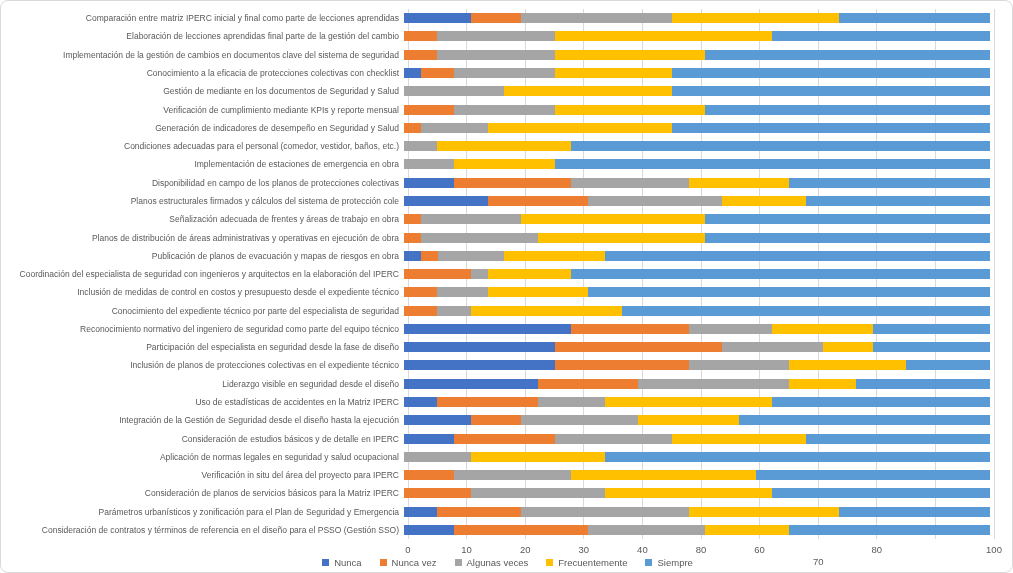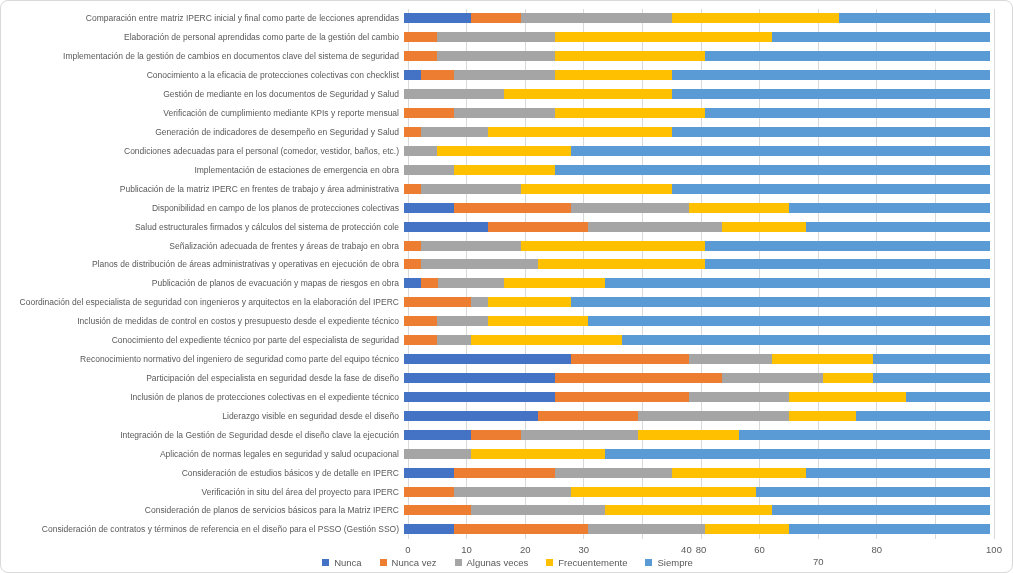--- a/index.html
+++ b/index.html
@@ -55,21 +55,21 @@
         <div class="track">
           <div class="seg" title="Nunca: 11.43%" style="width: 11.43%; background: rgb(68, 114, 196);"></div>
           <div class="seg" title="Rara vez: 8.57%" style="width: 8.57%; background: rgb(237, 125, 49);"></div>
           <div class="seg" title="Algunas veces: 25.71%" style="width: 25.71%; background: rgb(165, 165, 165);"></div>
           <div class="seg" title="Frecuentemente: 28.57%" style="width: 28.57%; background: rgb(255, 192, 0);"></div>
           <div class="seg" title="Siempre: 25.71%" style="width: 25.71%; background: rgb(91, 155, 213);"></div>
         </div>
       </div>
       <div class="row">
         <div class="label-cell">
-          <span>Elaboración de personal aprendidas como parte de la gestión del cambio</span>
+          <span>Elaboración de lecciones aprendidas final parte de la gestión del cambio</span>
         </div>
         <div class="track">
           <div class="seg" title="Rara vez: 5.71%" style="width: 5.71%; background: rgb(237, 125, 49);"></div>
           <div class="seg" title="Algunas veces: 20%" style="width: 20%; background: rgb(165, 165, 165);"></div>
           <div class="seg" title="Frecuentemente: 37.14%" style="width: 37.14%; background: rgb(255, 192, 0);"></div>
           <div class="seg" title="Siempre: 37.14%" style="width: 37.14%; background: rgb(91, 155, 213);"></div>
         </div>
       </div>
       <div class="row">
         <div class="label-cell">
@@ -141,44 +141,33 @@
           <span>Implementación de estaciones de emergencia en obra</span>
         </div>
         <div class="track">
           <div class="seg" title="Algunas veces: 8.57%" style="width: 8.57%; background: rgb(165, 165, 165);"></div>
           <div class="seg" title="Frecuentemente: 17.14%" style="width: 17.14%; background: rgb(255, 192, 0);"></div>
           <div class="seg" title="Siempre: 74.29%" style="width: 74.29%; background: rgb(91, 155, 213);"></div>
         </div>
       </div>
       <div class="row">
         <div class="label-cell">
-          <span>Publicación de la matriz IPERC en frentes de trabajo y área administrativa</span>
-        </div>
-        <div class="track">
-          <div class="seg" title="Rara vez: 2.86%" style="width: 2.86%; background: rgb(237, 125, 49);"></div>
-          <div class="seg" title="Algunas veces: 17.14%" style="width: 17.14%; background: rgb(165, 165, 165);"></div>
-          <div class="seg" title="Frecuentemente: 25.71%" style="width: 25.71%; background: rgb(255, 192, 0);"></div>
-          <div class="seg" title="Siempre: 54.29%" style="width: 54.29%; background: rgb(91, 155, 213);"></div>
-        </div>
-      </div>
-      <div class="row">
-        <div class="label-cell">
           <span>Disponibilidad en campo de los planos de protecciones colectivas</span>
         </div>
         <div class="track">
           <div class="seg" title="Nunca: 8.57%" style="width: 8.57%; background: rgb(68, 114, 196);"></div>
           <div class="seg" title="Rara vez: 20%" style="width: 20%; background: rgb(237, 125, 49);"></div>
           <div class="seg" title="Algunas veces: 20%" style="width: 20%; background: rgb(165, 165, 165);"></div>
           <div class="seg" title="Frecuentemente: 17.14%" style="width: 17.14%; background: rgb(255, 192, 0);"></div>
           <div class="seg" title="Siempre: 34.29%" style="width: 34.29%; background: rgb(91, 155, 213);"></div>
         </div>
       </div>
       <div class="row">
         <div class="label-cell">
-          <span>Salud estructurales firmados y cálculos del sistema de protección cole</span>
+          <span>Planos estructurales firmados y cálculos del sistema de protección cole</span>
         </div>
         <div class="track">
           <div class="seg" title="Nunca: 14.29%" style="width: 14.29%; background: rgb(68, 114, 196);"></div>
           <div class="seg" title="Rara vez: 17.14%" style="width: 17.14%; background: rgb(237, 125, 49);"></div>
           <div class="seg" title="Algunas veces: 22.86%" style="width: 22.86%; background: rgb(165, 165, 165);"></div>
           <div class="seg" title="Frecuentemente: 14.29%" style="width: 14.29%; background: rgb(255, 192, 0);"></div>
           <div class="seg" title="Siempre: 31.43%" style="width: 31.43%; background: rgb(91, 155, 213);"></div>
         </div>
       </div>
       <div class="row">
@@ -291,50 +280,62 @@
         <div class="track">
           <div class="seg" title="Nunca: 22.86%" style="width: 22.86%; background: rgb(68, 114, 196);"></div>
           <div class="seg" title="Rara vez: 17.14%" style="width: 17.14%; background: rgb(237, 125, 49);"></div>
           <div class="seg" title="Algunas veces: 25.71%" style="width: 25.71%; background: rgb(165, 165, 165);"></div>
           <div class="seg" title="Frecuentemente: 11.43%" style="width: 11.43%; background: rgb(255, 192, 0);"></div>
           <div class="seg" title="Siempre: 22.86%" style="width: 22.86%; background: rgb(91, 155, 213);"></div>
         </div>
       </div>
       <div class="row">
         <div class="label-cell">
-          <span>Integración de la Gestión de Seguridad desde el diseño clave la ejecución</span>
+          <span>Uso de estadísticas de accidentes en la Matriz IPERC</span>
+        </div>
+        <div class="track">
+          <div class="seg" title="Nunca: 5.71%" style="width: 5.71%; background: rgb(68, 114, 196);"></div>
+          <div class="seg" title="Rara vez: 17.14%" style="width: 17.14%; background: rgb(237, 125, 49);"></div>
+          <div class="seg" title="Algunas veces: 11.43%" style="width: 11.43%; background: rgb(165, 165, 165);"></div>
+          <div class="seg" title="Frecuentemente: 28.57%" style="width: 28.57%; background: rgb(255, 192, 0);"></div>
+          <div class="seg" title="Siempre: 37.14%" style="width: 37.14%; background: rgb(91, 155, 213);"></div>
+        </div>
+      </div>
+      <div class="row">
+        <div class="label-cell">
+          <span>Integración de la Gestión de Seguridad desde el diseño hasta la ejecución</span>
         </div>
         <div class="track">
           <div class="seg" title="Nunca: 11.43%" style="width: 11.43%; background: rgb(68, 114, 196);"></div>
           <div class="seg" title="Rara vez: 8.57%" style="width: 8.57%; background: rgb(237, 125, 49);"></div>
           <div class="seg" title="Algunas veces: 20%" style="width: 20%; background: rgb(165, 165, 165);"></div>
           <div class="seg" title="Frecuentemente: 17.14%" style="width: 17.14%; background: rgb(255, 192, 0);"></div>
           <div class="seg" title="Siempre: 42.86%" style="width: 42.86%; background: rgb(91, 155, 213);"></div>
+        </div>
+      </div>
+      <div class="row">
+        <div class="label-cell">
+          <span>Consideración de estudios básicos y de detalle en IPERC</span>
+        </div>
+        <div class="track">
+          <div class="seg" title="Nunca: 8.57%" style="width: 8.57%; background: rgb(68, 114, 196);"></div>
+          <div class="seg" title="Rara vez: 17.14%" style="width: 17.14%; background: rgb(237, 125, 49);"></div>
+          <div class="seg" title="Algunas veces: 20%" style="width: 20%; background: rgb(165, 165, 165);"></div>
+          <div class="seg" title="Frecuentemente: 22.86%" style="width: 22.86%; background: rgb(255, 192, 0);"></div>
+          <div class="seg" title="Siempre: 31.43%" style="width: 31.43%; background: rgb(91, 155, 213);"></div>
         </div>
       </div>
       <div class="row">
         <div class="label-cell">
           <span>Aplicación de normas legales en seguridad y salud ocupacional</span>
         </div>
         <div class="track">
           <div class="seg" title="Algunas veces: 11.43%" style="width: 11.43%; background: rgb(165, 165, 165);"></div>
           <div class="seg" title="Frecuentemente: 22.86%" style="width: 22.86%; background: rgb(255, 192, 0);"></div>
           <div class="seg" title="Siempre: 65.71%" style="width: 65.71%; background: rgb(91, 155, 213);"></div>
-        </div>
-      </div>
-      <div class="row">
-        <div class="label-cell">
-          <span>Consideración de estudios básicos y de detalle en IPERC</span>
-        </div>
-        <div class="track">
-          <div class="seg" title="Nunca: 8.57%" style="width: 8.57%; background: rgb(68, 114, 196);"></div>
-          <div class="seg" title="Rara vez: 17.14%" style="width: 17.14%; background: rgb(237, 125, 49);"></div>
-          <div class="seg" title="Algunas veces: 20%" style="width: 20%; background: rgb(165, 165, 165);"></div>
-          <div class="seg" title="Frecuentemente: 22.86%" style="width: 22.86%; background: rgb(255, 192, 0);"></div>
-          <div class="seg" title="Siempre: 31.43%" style="width: 31.43%; background: rgb(91, 155, 213);"></div>
         </div>
       </div>
       <div class="row">
         <div class="label-cell">
           <span>Verificación in situ del área del proyecto para IPERC</span>
         </div>
         <div class="track">
           <div class="seg" title="Rara vez: 8.57%" style="width: 8.57%; background: rgb(237, 125, 49);"></div>
           <div class="seg" title="Algunas veces: 20%" style="width: 20%; background: rgb(165, 165, 165);"></div>
           <div class="seg" title="Frecuentemente: 31.43%" style="width: 31.43%; background: rgb(255, 192, 0);"></div>
@@ -343,41 +344,53 @@
       </div>
       <div class="row">
         <div class="label-cell">
           <span>Consideración de planos de servicios básicos para la Matriz IPERC</span>
         </div>
         <div class="track">
           <div class="seg" title="Rara vez: 11.43%" style="width: 11.43%; background: rgb(237, 125, 49);"></div>
           <div class="seg" title="Algunas veces: 22.86%" style="width: 22.86%; background: rgb(165, 165, 165);"></div>
           <div class="seg" title="Frecuentemente: 28.57%" style="width: 28.57%; background: rgb(255, 192, 0);"></div>
           <div class="seg" title="Siempre: 37.14%" style="width: 37.14%; background: rgb(91, 155, 213);"></div>
+        </div>
+      </div>
+      <div class="row">
+        <div class="label-cell">
+          <span>Parámetros urbanísticos y zonificación para el Plan de Seguridad y Emergencia</span>
+        </div>
+        <div class="track">
+          <div class="seg" title="Nunca: 5.71%" style="width: 5.71%; background: rgb(68, 114, 196);"></div>
+          <div class="seg" title="Rara vez: 14.29%" style="width: 14.29%; background: rgb(237, 125, 49);"></div>
+          <div class="seg" title="Algunas veces: 28.57%" style="width: 28.57%; background: rgb(165, 165, 165);"></div>
+          <div class="seg" title="Frecuentemente: 25.71%" style="width: 25.71%; background: rgb(255, 192, 0);"></div>
+          <div class="seg" title="Siempre: 25.71%" style="width: 25.71%; background: rgb(91, 155, 213);"></div>
         </div>
       </div>
       <div class="row">
         <div class="label-cell">
           <span>Consideración de contratos y términos de referencia en el diseño para el PSSO (Gestión SSO)</span>
         </div>
         <div class="track">
           <div class="seg" title="Nunca: 8.57%" style="width: 8.57%; background: rgb(68, 114, 196);"></div>
           <div class="seg" title="Rara vez: 22.86%" style="width: 22.86%; background: rgb(237, 125, 49);"></div>
           <div class="seg" title="Algunas veces: 20%" style="width: 20%; background: rgb(165, 165, 165);"></div>
           <div class="seg" title="Frecuentemente: 14.29%" style="width: 14.29%; background: rgb(255, 192, 0);"></div>
           <div class="seg" title="Siempre: 34.29%" style="width: 34.29%; background: rgb(91, 155, 213);"></div>
         </div>
       </div>
     </div>
   <div class="xaxis" id="xaxis">
       <span style="left: 0%;">0</span>
       <span style="left: 10%;">10</span>
       <span style="left: 20%;">20</span>
       <span style="left: 30%;">30</span>
-      <span style="left: 40%; margin-left: 44px;">40</span>
+      <span style="left: 40%;">40</span>
       <span style="left: 50%;">80</span>
       <span style="left: 60%;">60</span>
       <span style="left: 70%; margin-top: 12px;">70</span>
       <span style="left: 80%;">80</span>
       <span style="left: 90%; margin-top: 40px;">90</span>
       <span style="left: 100%;">100</span>
     </div>
   <div class="legend" id="legend">
       <div class="legend-item">
         <span class="swatch" style="background: rgb(68, 114, 196);"></span>

